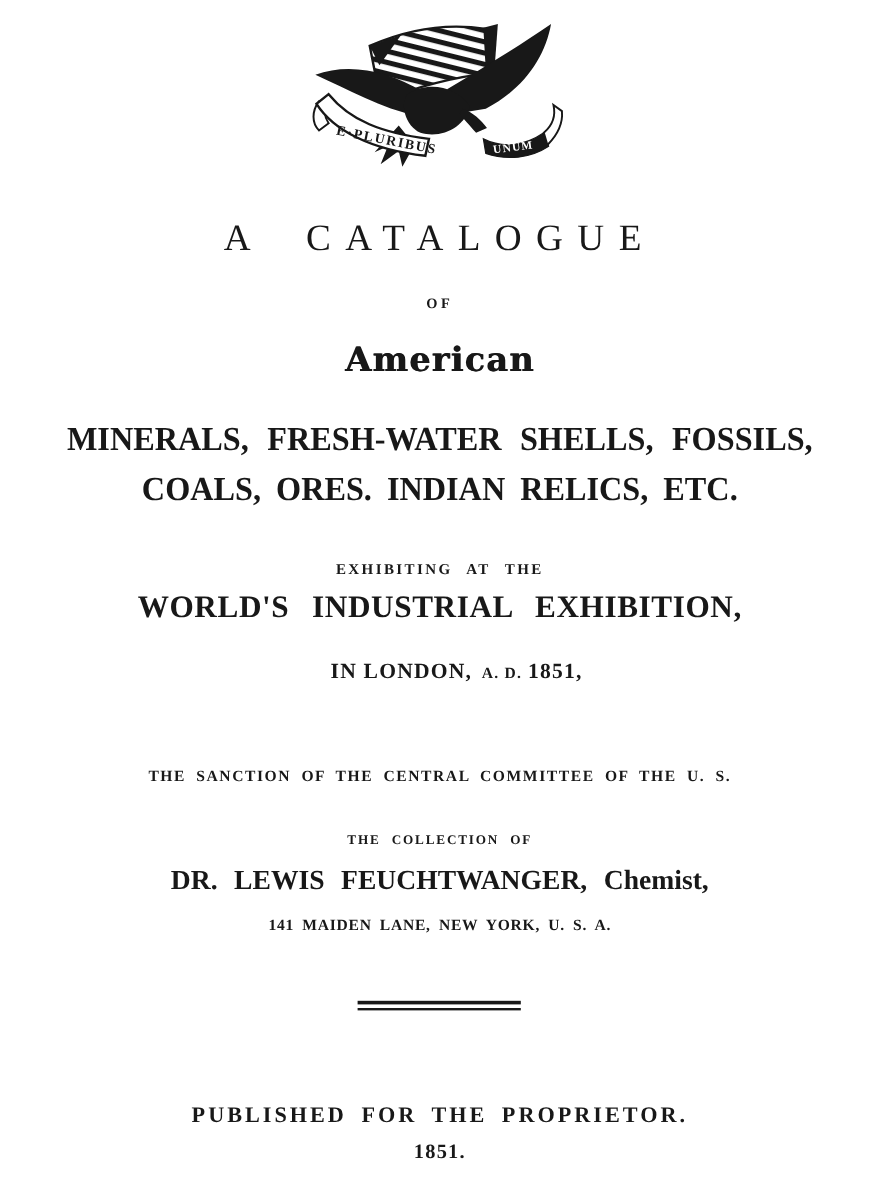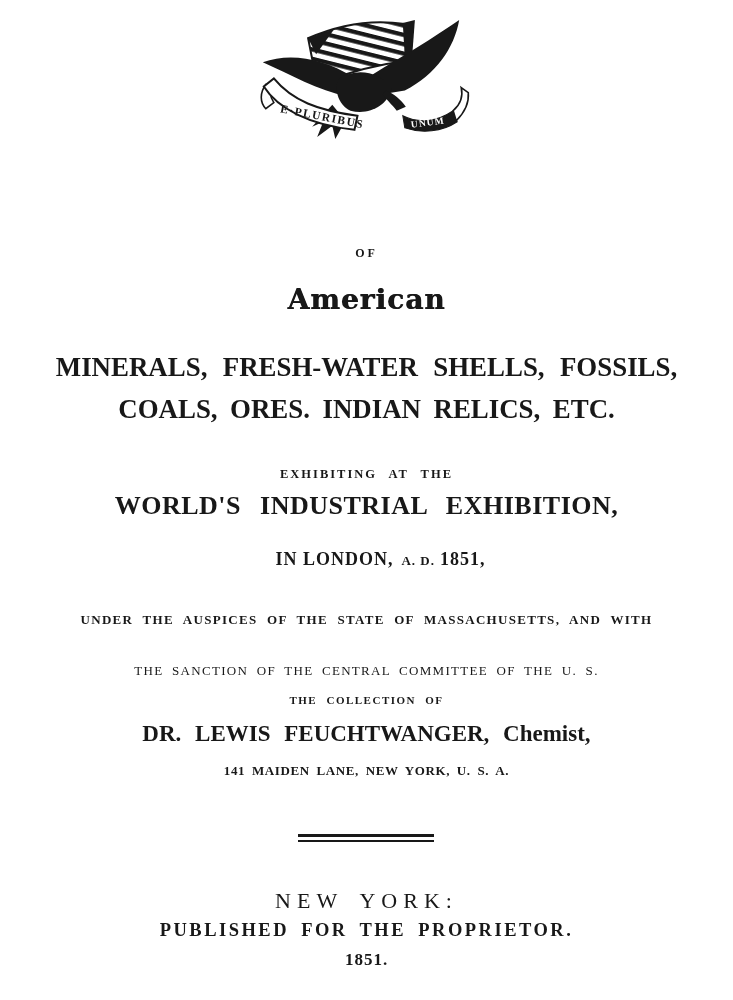--- a/index.html
+++ b/index.html
@@ -25,21 +25,21 @@
     text-shadow:0.6px 0 0 #181818;
   }
   .subject-line1{top:351px;font-size:28px;font-weight:700;word-spacing:9px;transform:scaleX(0.96);transform-origin:center;}
   .subject-line2{top:393px;font-size:28px;font-weight:700;word-spacing:6px;transform:scaleX(0.96);transform-origin:center;}
   .exhibiting-label{top:467px;font-size:12.5px;font-weight:700;letter-spacing:2px;word-spacing:7px;}
   .exhibition-title{top:491px;font-size:26px;font-weight:700;word-spacing:12px;letter-spacing:0.5px;}
   .exhibition-location{top:549px;font-size:18px;font-weight:700;letter-spacing:1px;padding-left:14px;}
   .exhibition-location .ad{font-size:13px;margin:0 5px;}
   .exhibition-location .pre{margin-right:3px;}
   .auspices1{top:612px;font-size:13px;font-weight:700;letter-spacing:1.3px;word-spacing:5px;}
-  .auspices2{top:639px;font-size:13px;font-weight:400;letter-spacing:1.3px;word-spacing:4px;margin-top:24px;}
+  .auspices2{top:639px;font-size:13px;font-weight:700;letter-spacing:1.3px;word-spacing:4px;}
   .collection-label{top:694px;font-size:11px;font-weight:700;letter-spacing:1.5px;word-spacing:5px;}
   .collector-name{top:721px;font-size:23px;font-weight:700;word-spacing:8px;}
   .collector-address{top:763px;font-size:13px;font-weight:700;letter-spacing:0.6px;word-spacing:3px;}
   .double-rule{
     position:absolute;top:834px;left:298px;width:136px;height:3px;
     border-top:3px solid #181818;border-bottom:2px solid #181818;
   }
   .imprint-city{top:888px;font-size:22px;font-weight:400;letter-spacing:6px;word-spacing:6px;}
   .imprint-publisher{top:920px;font-size:18.5px;font-weight:700;letter-spacing:2.5px;word-spacing:5px;}
   .imprint-year{top:950px;font-size:17px;font-weight:700;letter-spacing:1px;}
@@ -74,48 +74,47 @@
     <g>
       <path d="M12,70 C6,78 6,88 12,94 L20,88 C16,82 16,76 19,72 Z" fill="#ffffff" stroke="#181818" stroke-width="1.6"></path>
       <path d="M10,72 C24,94 55,110 100,115 L103,101 C64,96 38,86 20,64 Z" fill="#ffffff" stroke="#181818" stroke-width="2"></path>
       <text x="26" y="104" transform="rotate(11 60 100)" font-family="Liberation Serif, DejaVu Serif, serif" font-size="11.5" font-weight="700" fill="#181818" letter-spacing="1.5">E·PLURIBUS</text>
       <path d="M148,101 C164,109 182,107 198,96 L202,107 C187,117 167,119 150,113 Z" fill="#181818" stroke="#181818" stroke-width="1"></path>
       <text x="156" y="111" transform="rotate(-7 172 108)" font-family="Liberation Serif, DejaVu Serif, serif" font-size="9.5" font-weight="700" fill="#ffffff" letter-spacing="1">UNUM</text>
       <path d="M198,96 C205,90 208,82 206,73 L213,78 C214,89 208,99 201,106 Z" fill="#ffffff" stroke="#181818" stroke-width="1.6"></path>
     </g>
   </svg>
 
+  <div class="line book-title">A CATALOGUE</div>
 
   <div class="line of-label">OF</div>
 
   <div class="line subject-blackletter">American</div>
 
   <div class="line subject-line1">MINERALS, FRESH-WATER SHELLS, FOSSILS,</div>
 
   <div class="line subject-line2">COALS, ORES. INDIAN RELICS, ETC.</div>
 
   <div class="line exhibiting-label">EXHIBITING AT THE</div>
 
   <div class="line exhibition-title">WORLD'S INDUSTRIAL EXHIBITION,</div>
 
   <div class="line exhibition-location">
     <span class="pre">IN LONDON,</span><span class="ad">A. D.</span><span>1851,</span>
   </div>
 
-  <div class="line auspices1">UNDER THE AUSPICES OF THE STATE OF MASSACHUSETTS, AND WITH</div>
 
   <div class="line auspices2">THE SANCTION OF THE CENTRAL COMMITTEE OF THE U. S.</div>
 
   <div class="line collection-label">THE COLLECTION OF</div>
 
   <div class="line collector-name">DR. LEWIS FEUCHTWANGER, Chemist,</div>
 
   <div class="line collector-address">141 MAIDEN LANE, NEW YORK, U. S. A.</div>
 
   <div class="double-rule"></div>
 
-  <div class="line imprint-city">NEW YORK:</div>
 
   <div class="line imprint-publisher">PUBLISHED FOR THE PROPRIETOR.</div>
 
   <div class="line imprint-year">1851.</div>
 
 </div>
 
 </body></html>

